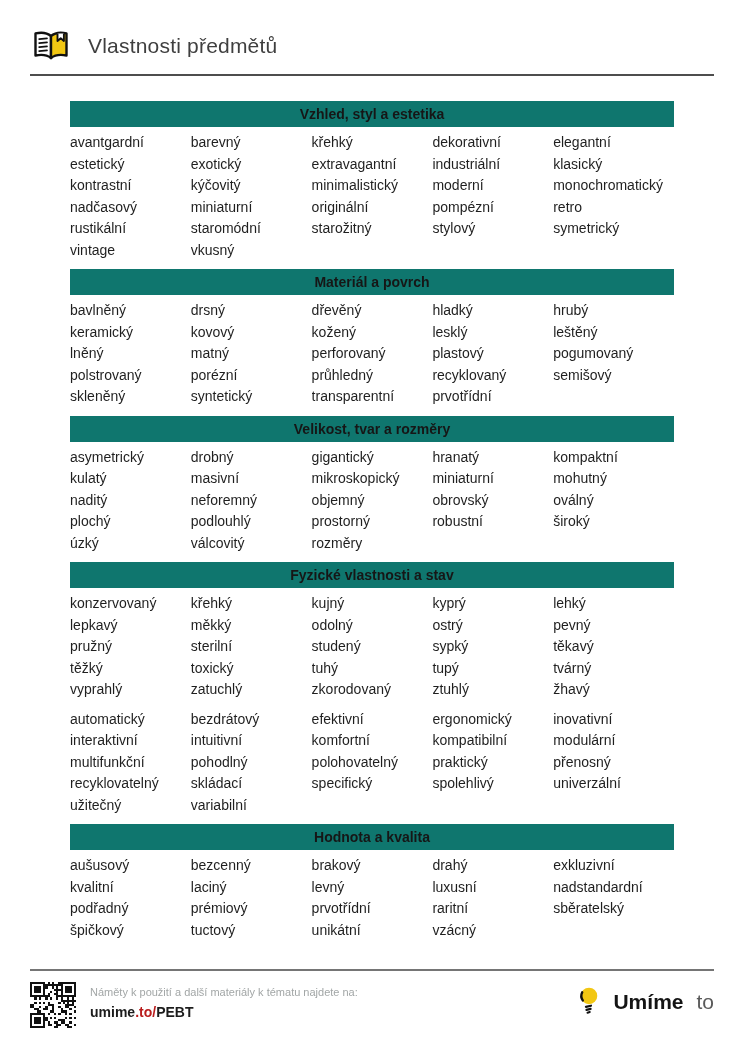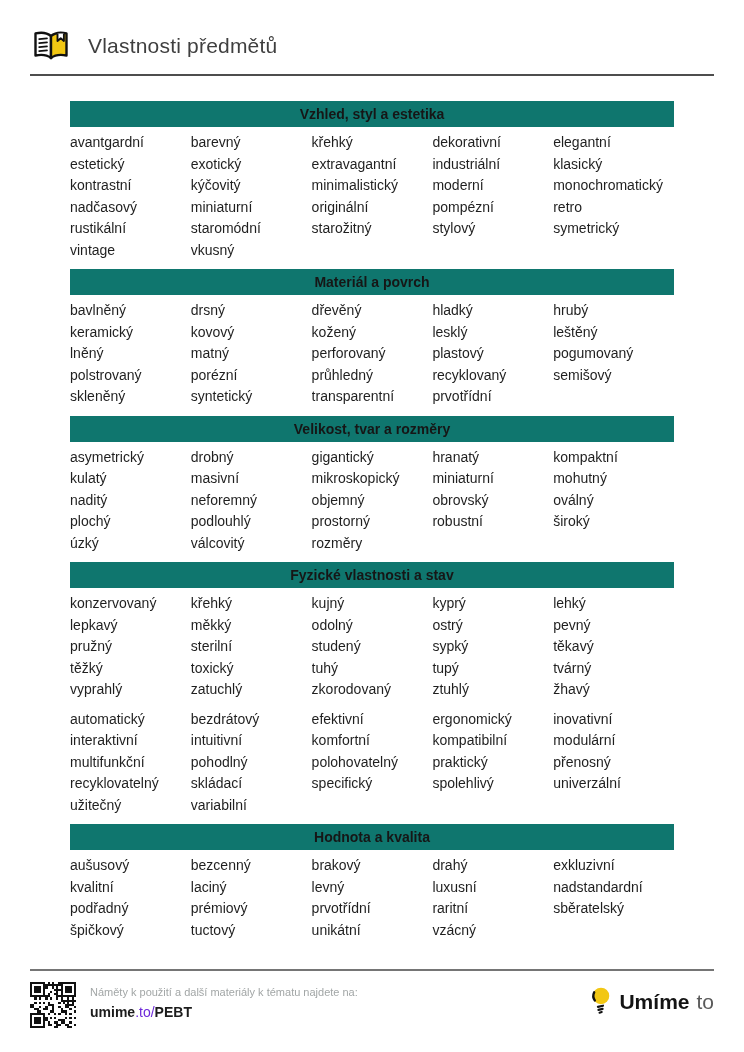--- a/index.html
+++ b/index.html
@@ -14,22 +14,22 @@
   .sections{margin:25px 40px 0;flex:1}
   .cat{margin-bottom:8px}
   .cat-header{background:#0f766e;font-size:14px;font-weight:700;color:#161616;text-align:center;height:26px;line-height:26px;margin-bottom:5px}
   .word-grid{display:grid;grid-template-columns:repeat(5,1fr);}
   .word{font-size:14px;line-height:21.5px;color:#1f1f1f;white-space:nowrap;overflow:hidden}
 
   .page-footer{border-top:2px solid #757575;padding-top:11px;display:flex;align-items:flex-start;gap:14px}
   .qr svg{display:block}
   .note{font-size:11px;color:#a2a6a6;line-height:20px}
   .link{font-size:14px;line-height:20px;color:#1c1c1c;font-weight:700}
-  .link .mid{font-weight:400;color:#6d28d9}
-  .brand{margin-left:auto;display:flex;align-items:center;gap:7px;padding-top:3px}
+  .link .mid{font-weight:700;color:#b91c1c}
+  .brand{margin-left:auto;display:flex;align-items:center;gap:13px;padding-top:3px}
   .brand-bold{font-size:21px;font-weight:700;color:#141414}
   .brand-light{font-size:21px;color:#595959}
 </style>
 </head>
 <body>
 
 <div class="page">
 
   <header class="page-header">
     <span class="book-icon">

